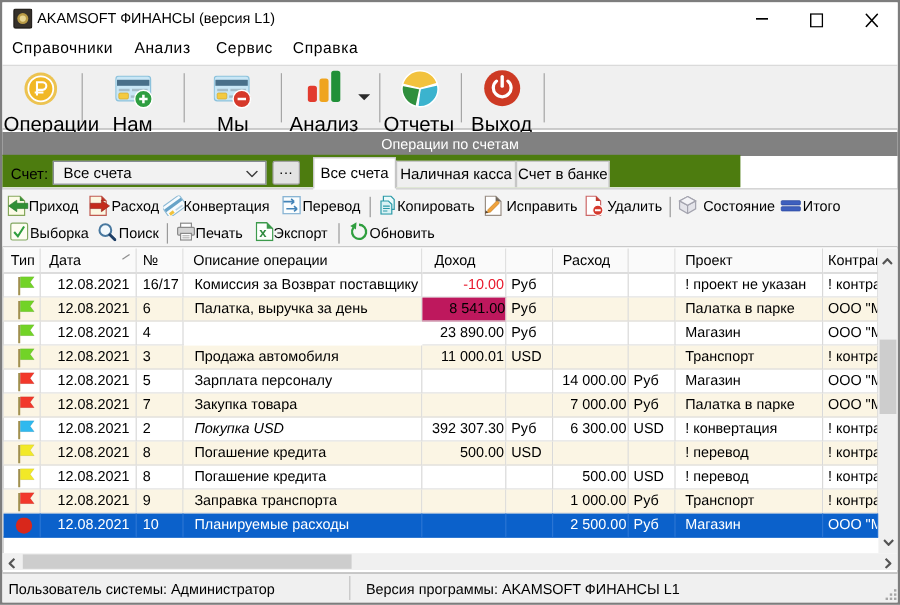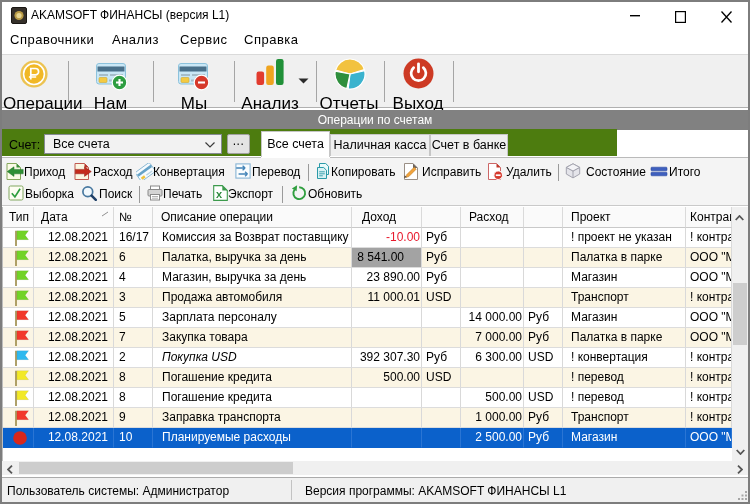--- a/index.html
+++ b/index.html
@@ -301,37 +301,36 @@
     <div class="row" style="top:41px;">
       <div class="cell" style="left:0px; width:31px;  background:#fbf5e4;">
           <svg width="16" height="17" viewBox="0 0 16 17" style="margin:2px 0 0 10px;">
             <path d="M3,0.8 V16" stroke="#a19150" stroke-width="1.7"></path>
             <path d="M3.9,0.7 H15.6 L12.2,5.2 L15.6,9.7 H3.9 Z" fill="#72d327" stroke="#00000022" stroke-width="0.5"></path>
           </svg>
         </div>
       <div class="cell num" style="left:31px; width:80px; padding-right:5px; background:#fbf5e4;">12.08.2021</div>
       <div class="cell" style="left:111px; width:39px; padding-left:5px; background:#fbf5e4;">6</div>
       <div class="cell" style="left:150px; width:199px; padding-left:9px; background:#fbf5e4;">Палатка, выручка за день</div>
-      <div class="cell num" style="left:349px; width:70px; padding-right:17px; background:#a3a3a3;">8 541.00</div>
+      <div class="cell num" style="left:349px; width:70px; padding-right:0; background:#be185d;">8 541.00</div>
       <div class="cell" style="left:419px; width:39px; padding-left:4px; background:#fbf5e4;">Руб</div>
       <div class="cell num" style="left:458px; width:63px; padding-right:1px; background:#fbf5e4;"></div>
       <div class="cell" style="left:521px; width:39px; padding-left:4px; background:#fbf5e4;"></div>
       <div class="cell" style="left:560px; width:123px; padding-left:8px; background:#fbf5e4;">Палатка в парке</div>
       <div class="cell" style="left:683px; width:46px; padding-left:4px; background:#fbf5e4;">ООО "Магазин</div>
     </div>
     <div class="row" style="top:61px;">
       <div class="cell" style="left:0px; width:31px; ">
           <svg width="16" height="17" viewBox="0 0 16 17" style="margin:2px 0 0 10px;">
             <path d="M3,0.8 V16" stroke="#a19150" stroke-width="1.7"></path>
             <path d="M3.9,0.7 H15.6 L12.2,5.2 L15.6,9.7 H3.9 Z" fill="#72d327" stroke="#00000022" stroke-width="0.5"></path>
           </svg>
         </div>
       <div class="cell num" style="left:31px; width:80px; padding-right:5px;">12.08.2021</div>
       <div class="cell" style="left:111px; width:39px; padding-left:5px;">4</div>
-      <div class="cell" style="left:150px; width:199px; padding-left:9px;">Магазин, выручка за день</div>
       <div class="cell num" style="left:349px; width:70px; padding-right:1px;">23 890.00</div>
       <div class="cell" style="left:419px; width:39px; padding-left:4px;">Руб</div>
       <div class="cell num" style="left:458px; width:63px; padding-right:1px;"></div>
       <div class="cell" style="left:521px; width:39px; padding-left:4px;"></div>
       <div class="cell" style="left:560px; width:123px; padding-left:8px;">Магазин</div>
       <div class="cell" style="left:683px; width:46px; padding-left:4px;">ООО "Магазин</div>
     </div>
     <div class="row" style="top:81px;">
       <div class="cell" style="left:0px; width:31px;  background:#fbf5e4;">
           <svg width="16" height="17" viewBox="0 0 16 17" style="margin:2px 0 0 10px;">

